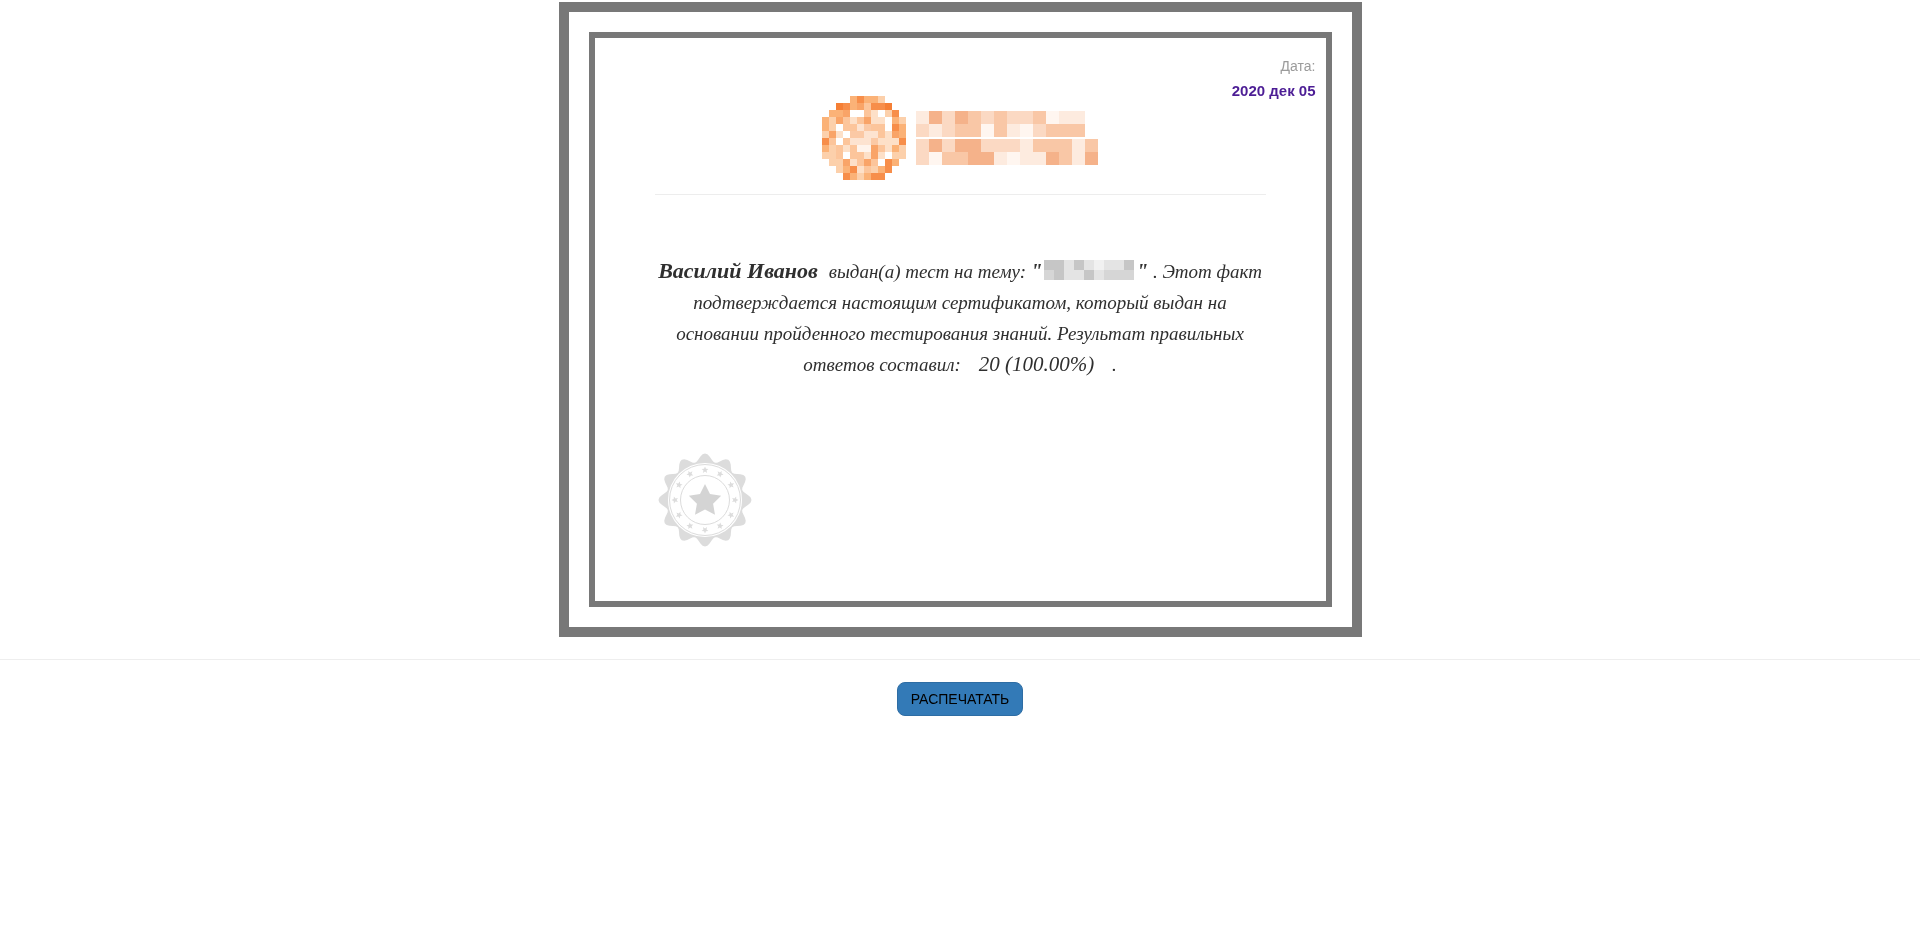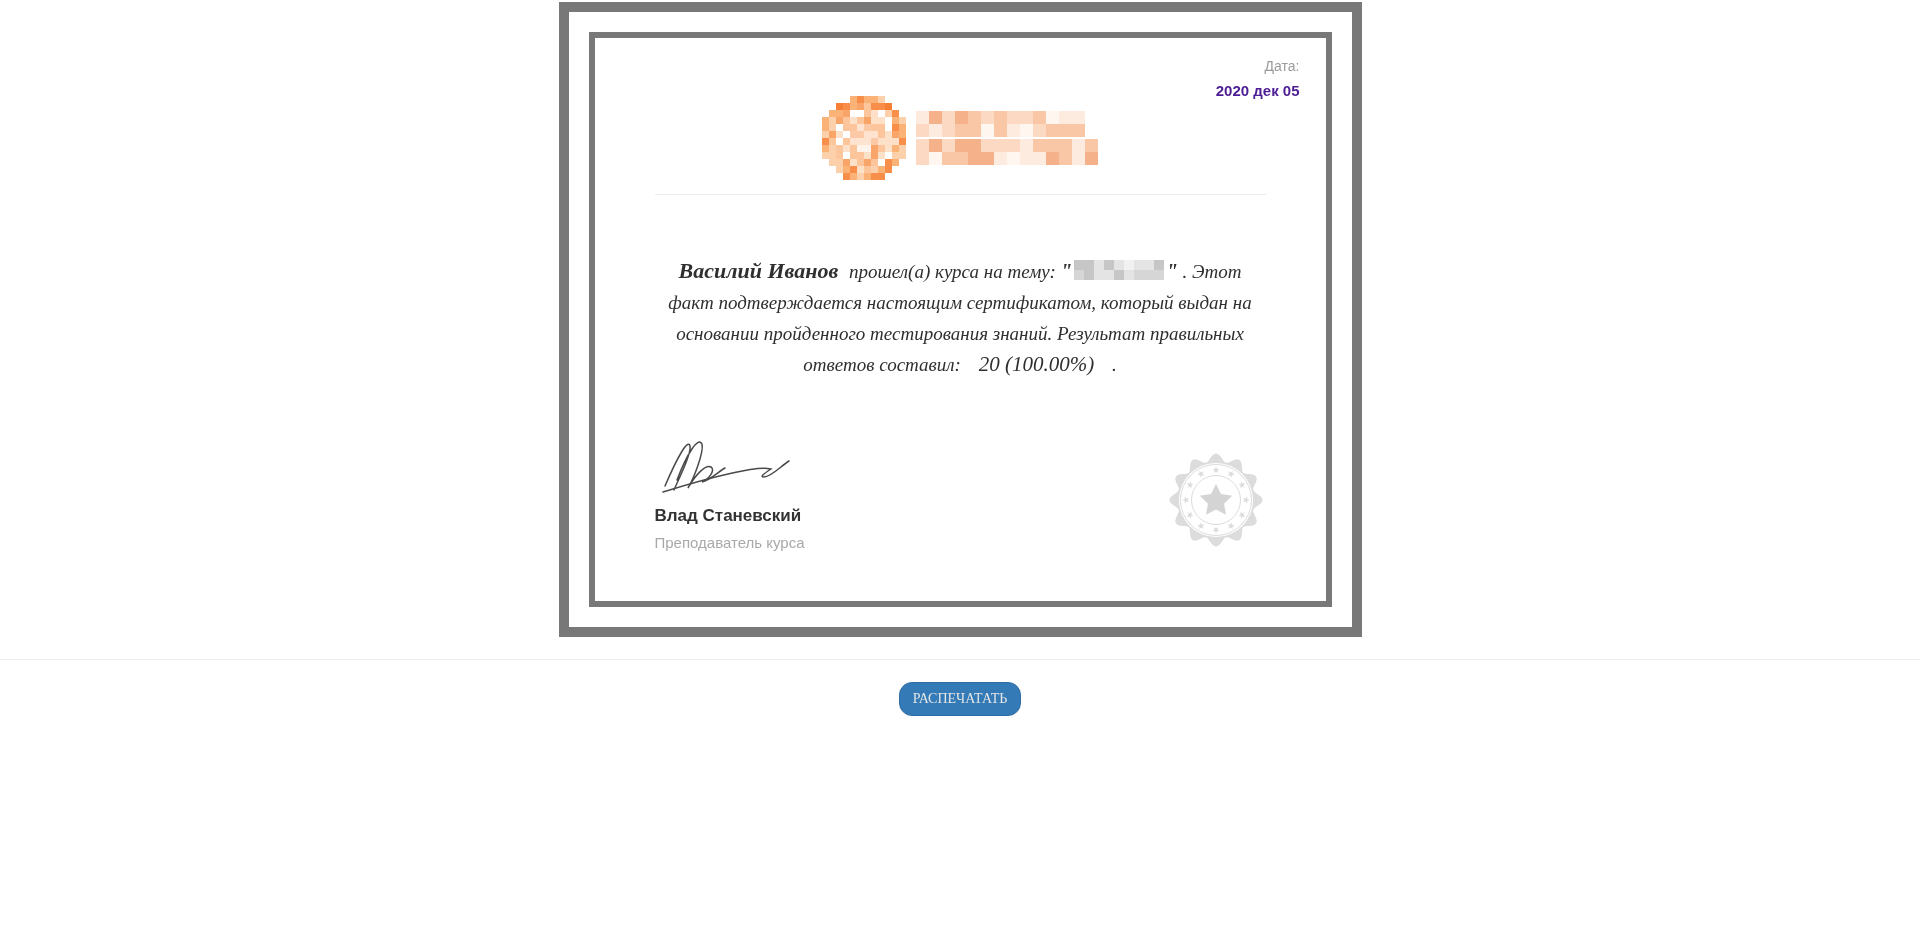--- a/index.html
+++ b/index.html
@@ -20,21 +20,21 @@
   }
   .cert-inner {
     position: relative;
     width: 100%; height: 100%;
     border: 6px solid var(--c-frame, #787878);
     padding: 0 60px;
     background: #fff;
   }
 
   
-  .date-block { position: absolute; top: 20px; right: 26px; text-align: right; }
+  .date-block { position: absolute; top: 20px; right: 10px; text-align: right; }
   .date-label { font-size: 14px; color: #9b9b9b; }
   .date-value { font-size: 15px; font-weight: bold; color: #4c1d95; margin-top: 8px; }
 
   
   .logo-row { margin-top: 58px; display: flex; justify-content: center; align-items: center; gap: 10px; height: 84px; }
   .logo-mark svg, .logo-text svg { display: block; }
   .logo-divider { margin-top: 14px; border: none; border-top: 1px solid #ededed; }
 
   
   .cert-text {
@@ -57,22 +57,22 @@
   .sig-role { font-size: 15px; color: #a9a9a9; margin-top: 8px; }
   .seal { margin-top: 22px; width: 100px; height: 100px; }
 
   
   .page-divider { border: none; border-top: 1px solid #eee; margin: 22px 0 0; width: 100%; }
   .actions { text-align: center; margin-top: 22px; }
   .print-btn {
     display: inline-block;
     background: var(--c-button, #337ab7);
     border: 1px solid #2e6da4;
-    color: #e5e5e5; font-size: 14px; font-family: Liberation Serif, serif;
-    padding: 8px 13px; border-radius: 13px; cursor: pointer;
+    color: #000000; font-size: 14px; font-family: Liberation Sans, sans-serif;
+    padding: 8px 13px; border-radius: 8px; cursor: pointer;
   }
 </style>
 </head>
 <body style="--c-frame: #787878; --c-logo_accent: #f78e4a; --c-button: #337ab7; --c-seal: #dcdcdc; --c-divider: #eeeeee;">
 
 <div class="page">
 
   <div class="cert-outer">
     <div class="cert-inner">
 
@@ -263,21 +263,21 @@
               <rect x="169" y="28" width="13" height="13" fill="#f9c7a6"></rect>
               <rect x="169" y="41" width="13" height="13" fill="#f5b28a"></rect>
             </svg>
           </div>
       </div>
 
       <hr class="logo-divider">
 
       <p class="cert-text">
         <span class="student-name">Василий Иванов</span>
-        <span>прошел(а) курса на тему:</span>
+        <span>выдан(а) тест на тему:</span>
         <span class="q">"</span><span class="censored" id="censored-topic"><svg width="90" height="20" viewBox="0 0 90 20">
               <rect x="0" y="0" width="10" height="10" fill="#c6c6c6"></rect>
               <rect x="0" y="10" width="10" height="10" fill="#d6d6d6"></rect>
               <rect x="10" y="0" width="10" height="10" fill="#c6c6c6"></rect>
               <rect x="10" y="10" width="10" height="10" fill="#c6c6c6"></rect>
               <rect x="20" y="0" width="10" height="10" fill="#e4e4e4"></rect>
               <rect x="20" y="10" width="10" height="10" fill="#e4e4e4"></rect>
               <rect x="30" y="0" width="10" height="10" fill="#c6c6c6"></rect>
               <rect x="30" y="10" width="10" height="10" fill="#e4e4e4"></rect>
               <rect x="40" y="0" width="10" height="10" fill="#e4e4e4"></rect>
@@ -291,30 +291,20 @@
               <rect x="80" y="0" width="10" height="10" fill="#c6c6c6"></rect>
               <rect x="80" y="10" width="10" height="10" fill="#d6d6d6"></rect>
             </svg></span><span class="q">"</span>
         <span>. Этот факт подтверждается настоящим сертификатом, который выдан на основании пройденного тестирования знаний. Результат правильных ответов составил:</span>
         <span class="result">20 (100.00%)</span>
         <span>.</span>
       </p>
 
       <div class="sig-row">
 
-        <div class="sig-left">
-          <div class="sig-scribble">
-            <svg width="140" height="72" viewBox="0 0 140 72" fill="none">
-              <path d="M10,58 C22,30 33,10 35,18 C37,26 23,52 19,62 M22,52 C32,26 43,8 47,16 C49,24 39,50 33,60 C41,46 51,36 56,39 C61,42 53,52 47,54 C55,52 63,44 70,40" stroke="#4a4a4a" stroke-width="1.5" stroke-linecap="round" fill="none"></path>
-              <path d="M8,64 C34,56 62,48 82,44 C98,41 108,39 116,41 C110,45 104,49 109,49 C116,49 126,38 134,33" stroke="#4a4a4a" stroke-width="1.5" stroke-linecap="round" fill="none"></path>
-            </svg>
-          </div>
-          <div class="sig-name">Влад Станевский</div>
-          <div class="sig-role">Преподаватель курса</div>
-        </div>
 
         <div class="seal" id="seal"><svg width="100" height="100" viewBox="0 0 100 100">
               <path d="M96.50,50.00L95.67,52.39L93.50,54.57L90.76,56.46L88.41,58.16L87.19,59.96L87.34,62.13L88.52,64.79L89.95,67.79L90.75,70.76L90.27,73.25L88.36,74.91L85.38,75.71L82.07,75.97L79.18,76.27L77.22,77.22L76.27,79.18L75.97,82.07L75.71,85.38L74.91,88.36L73.25,90.27L70.76,90.75L67.79,89.95L64.79,88.52L62.13,87.34L59.96,87.19L58.16,88.41L56.46,90.76L54.57,93.50L52.39,95.67L50.00,96.50L47.61,95.67L45.43,93.50L43.54,90.76L41.84,88.41L40.04,87.19L37.87,87.34L35.21,88.52L32.21,89.95L29.24,90.75L26.75,90.27L25.09,88.36L24.29,85.38L24.03,82.07L23.73,79.18L22.78,77.22L20.82,76.27L17.93,75.97L14.62,75.71L11.64,74.91L9.73,73.25L9.25,70.76L10.05,67.79L11.48,64.79L12.66,62.13L12.81,59.96L11.59,58.16L9.24,56.46L6.50,54.57L4.33,52.39L3.50,50.00L4.33,47.61L6.50,45.43L9.24,43.54L11.59,41.84L12.81,40.04L12.66,37.87L11.48,35.21L10.05,32.21L9.25,29.24L9.73,26.75L11.64,25.09L14.62,24.29L17.93,24.03L20.82,23.73L22.78,22.78L23.73,20.82L24.03,17.93L24.29,14.62L25.09,11.64L26.75,9.73L29.24,9.25L32.21,10.05L35.21,11.48L37.87,12.66L40.04,12.81L41.84,11.59L43.54,9.24L45.43,6.50L47.61,4.33L50.00,3.50L52.39,4.33L54.57,6.50L56.46,9.24L58.16,11.59L59.96,12.81L62.13,12.66L64.79,11.48L67.79,10.05L70.76,9.25L73.25,9.73L74.91,11.64L75.71,14.62L75.97,17.93L76.27,20.82L77.22,22.78L79.18,23.73L82.07,24.03L85.38,24.29L88.36,25.09L90.27,26.75L90.75,29.24L89.95,32.21L88.52,35.21L87.34,37.87L87.19,40.04L88.41,41.84L90.76,43.54L93.50,45.43L95.67,47.61L96.50,50.00Z" fill="#dcdcdc"></path>
               <circle cx="50" cy="50" r="37" fill="#ffffff"></circle>
               <circle cx="50" cy="50" r="35.5" fill="none" stroke="#dcdcdc" stroke-width="1"></circle>
               <circle cx="50" cy="50" r="24.5" fill="none" stroke="#dcdcdc" stroke-width="1"></circle>
               <path d="M50.00,16.40L50.94,18.71L53.42,18.89L51.52,20.49L52.12,22.91L50.00,21.60L47.88,22.91L48.48,20.49L46.58,18.89L49.06,18.71Z" fill="#dcdcdc"></path>
               <path d="M66.80,20.90L66.46,23.37L68.52,24.77L66.07,25.21L65.38,27.60L64.20,25.40L61.71,25.48L63.43,23.69L62.59,21.34L64.83,22.43Z" fill="#dcdcdc"></path>
               <path d="M79.10,33.20L77.57,35.17L78.66,37.41L76.31,36.57L74.52,38.29L74.60,35.80L72.40,34.62L74.79,33.93L75.23,31.48L76.63,33.54Z" fill="#dcdcdc"></path>
               <path d="M83.60,50.00L81.29,50.94L81.11,53.42L79.51,51.52L77.09,52.12L78.40,50.00L77.09,47.88L79.51,48.48L81.11,46.58L81.29,49.06Z" fill="#dcdcdc"></path>

